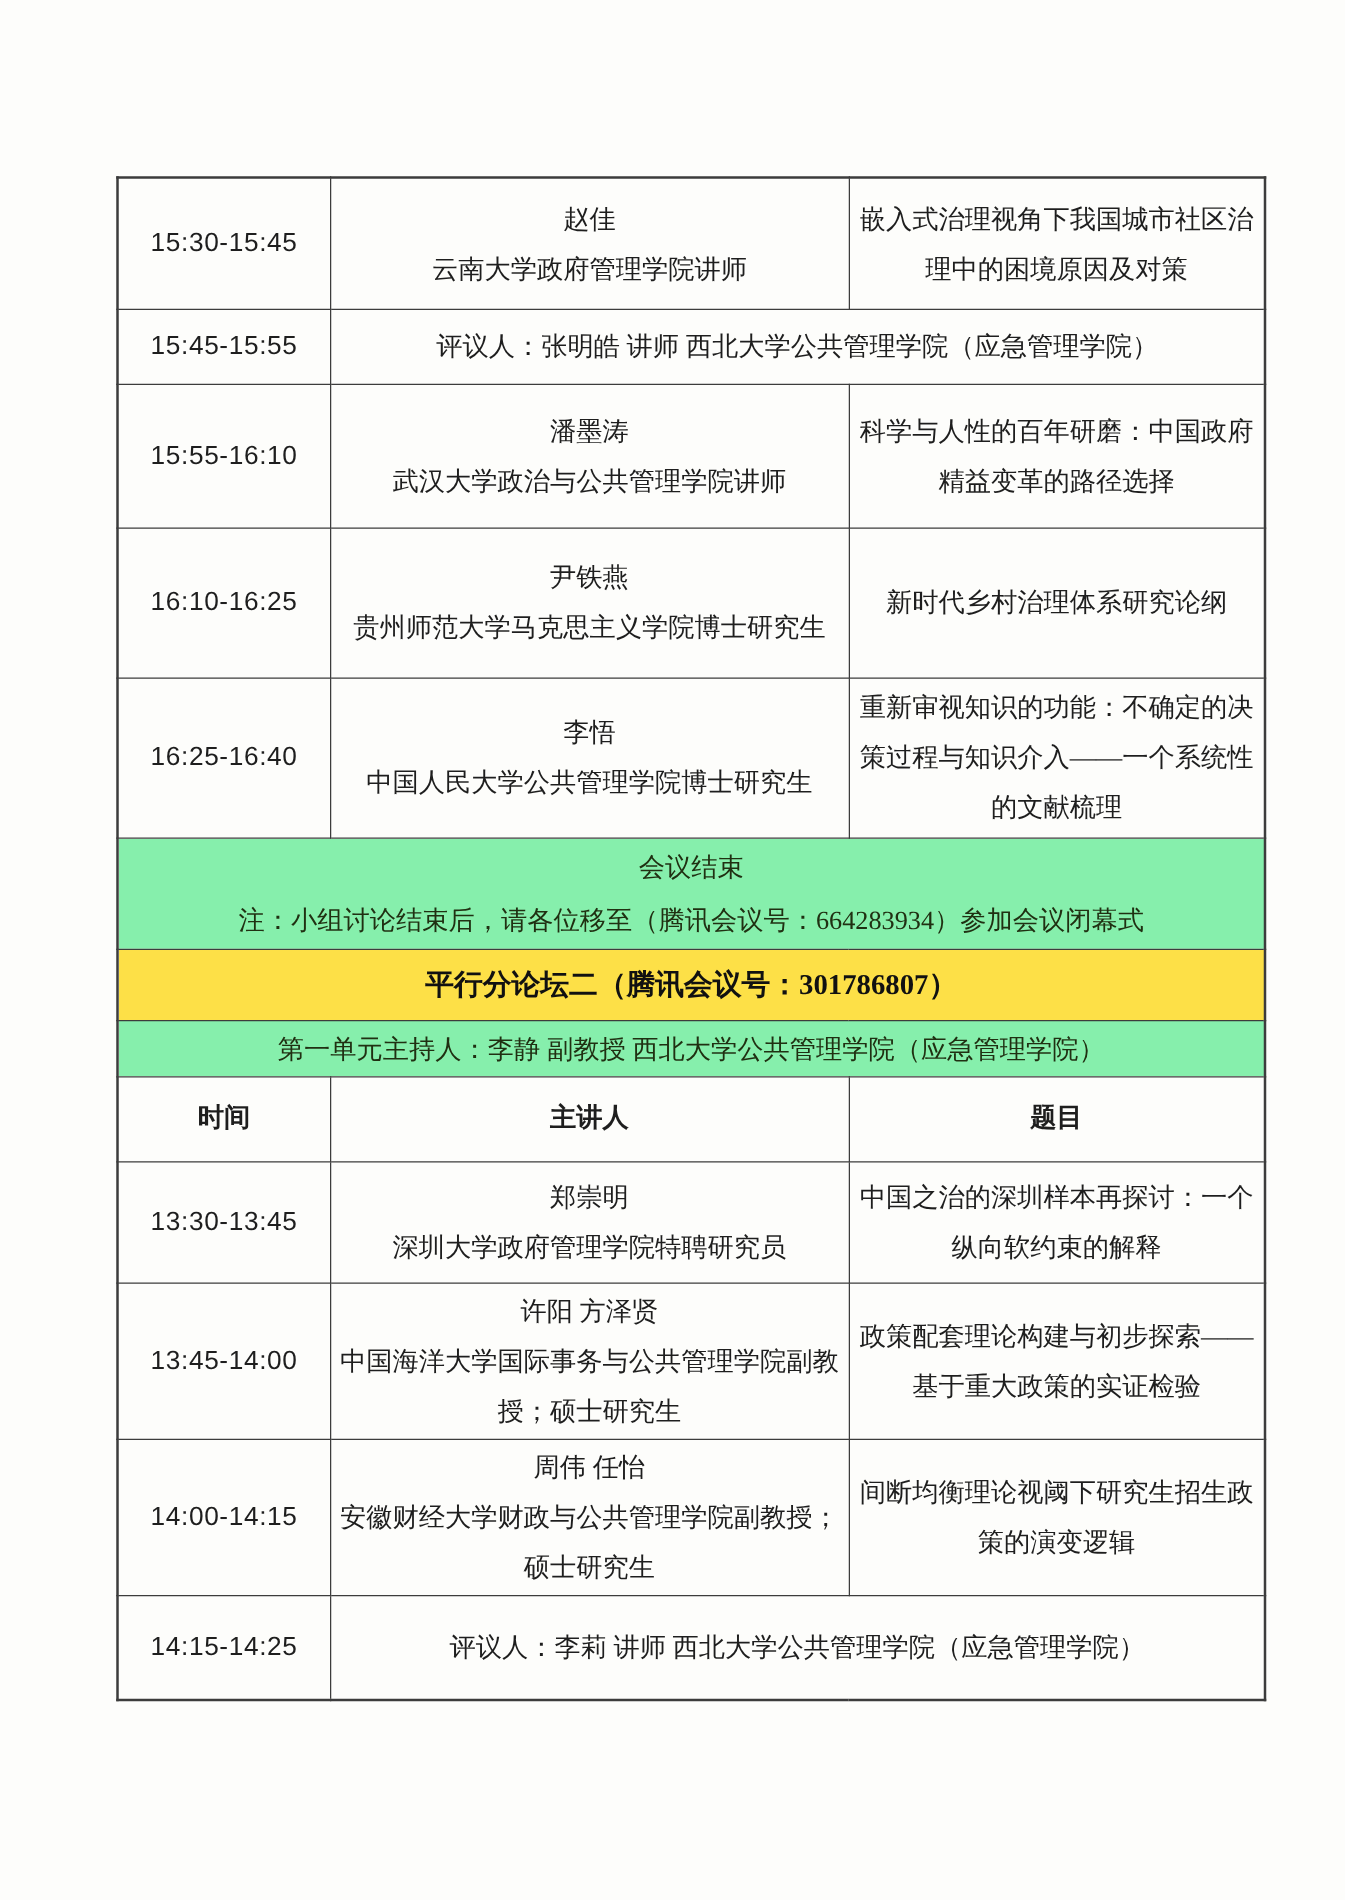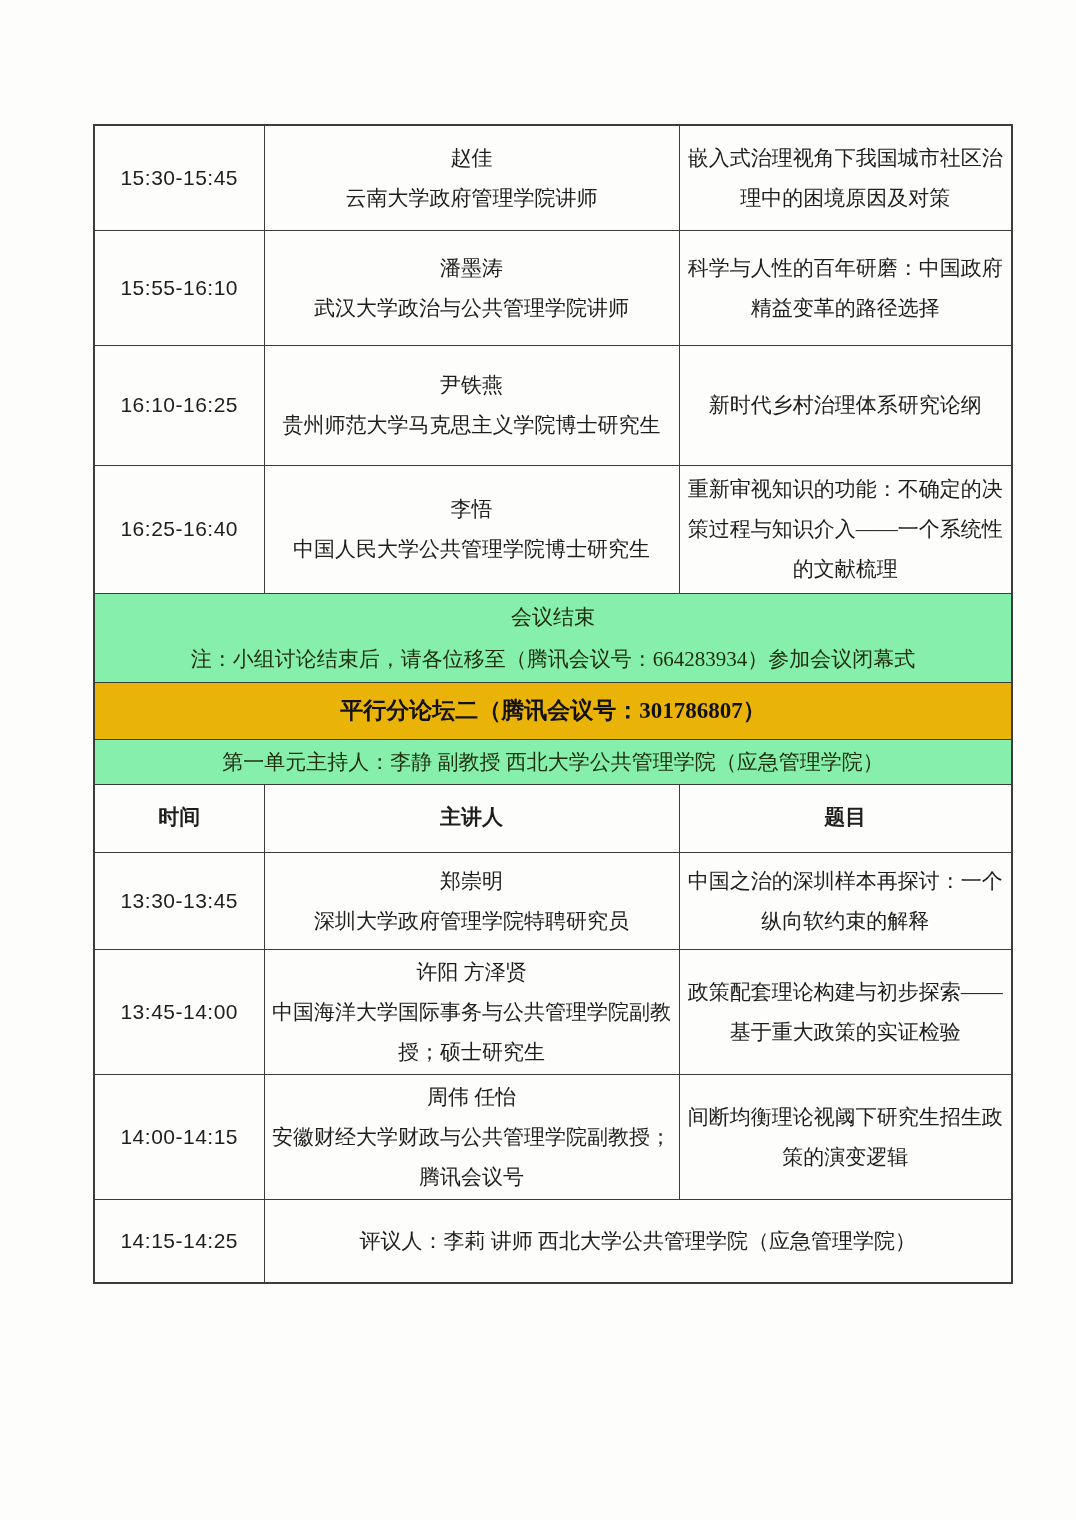--- a/index.html
+++ b/index.html
@@ -11,21 +11,21 @@
     position: relative;
     width: 1076px;
     height: 1520px;
     background: #fdfdfb;
     font-family: "Liberation Serif", "DejaVu Serif", serif;
     color: #1e1e1e;
   }
   table.schedule {
     position: absolute;
     left: 93px;
-    top: 124px;
+    top: 141px;
     width: 918px;
     border-collapse: collapse;
     table-layout: fixed;
     border: 2px solid #3c3c3c;
   }
   table.schedule td {
     border: 1px solid #3c3c3c;
     text-align: center;
     vertical-align: middle;
     font-size: 21px;
@@ -45,21 +45,21 @@
   }
   td.topic { padding: 2px 16px; }
   td.speaker { padding: 2px 12px; }
   td.review { font-size: 21px; line-height: 1.4; }
 
   tr.green-row td {
     background: #86efac;
     color: #203012;
   }
   tr.banner-row td {
-    background: #eab308;
+    background: #fde047;
     color: #111111;
     font-weight: bold;
     font-size: 23px;
     line-height: 1.3;
   }
   tr.header-row td {
     font-weight: bold;
     font-size: 21px;
     line-height: 1.3;
   }
@@ -79,20 +79,24 @@
     <tbody>
         <tr style="height:105px;">
       <td class="time">15:30-15:45</td>
       <td class="speaker">
         <div>赵佳</div>
         <div>云南大学政府管理学院讲师</div>
       </td>
       <td class="topic">嵌入式治理视角下我国城市社区治理中的困境原因及对策</td>
     </tr>
 
+    <tr style="height:60px;">
+      <td class="time">15:45-15:55</td>
+      <td class="review" colspan="2">评议人：张明皓 讲师 西北大学公共管理学院（应急管理学院）</td>
+    </tr>
 
     <tr style="height:115px;padding-left:21px;">
       <td class="time">15:55-16:10</td>
       <td class="speaker">
         <div>潘墨涛</div>
         <div>武汉大学政治与公共管理学院讲师</div>
       </td>
       <td class="topic">科学与人性的百年研磨：中国政府精益变革的路径选择</td>
     </tr>
 
@@ -151,21 +155,21 @@
         <div>许阳 方泽贤</div>
         <div>中国海洋大学国际事务与公共管理学院副教授；硕士研究生</div>
       </td>
       <td class="topic">政策配套理论构建与初步探索——基于重大政策的实证检验</td>
     </tr>
 
     <tr style="height:125px;">
       <td class="time">14:00-14:15</td>
       <td class="speaker">
         <div>周伟 任怡</div>
-        <div>安徽财经大学财政与公共管理学院副教授；腾讯会议号</div>
+        <div>安徽财经大学财政与公共管理学院副教授；硕士研究生</div>
       </td>
       <td class="topic">间断均衡理论视阈下研究生招生政策的演变逻辑</td>
     </tr>
 
     <tr style="height:84px;">
       <td class="time">14:15-14:25</td>
       <td class="review" colspan="2">评议人：李莉 讲师 西北大学公共管理学院（应急管理学院）</td>
     </tr>
   </tbody>
     </table>

